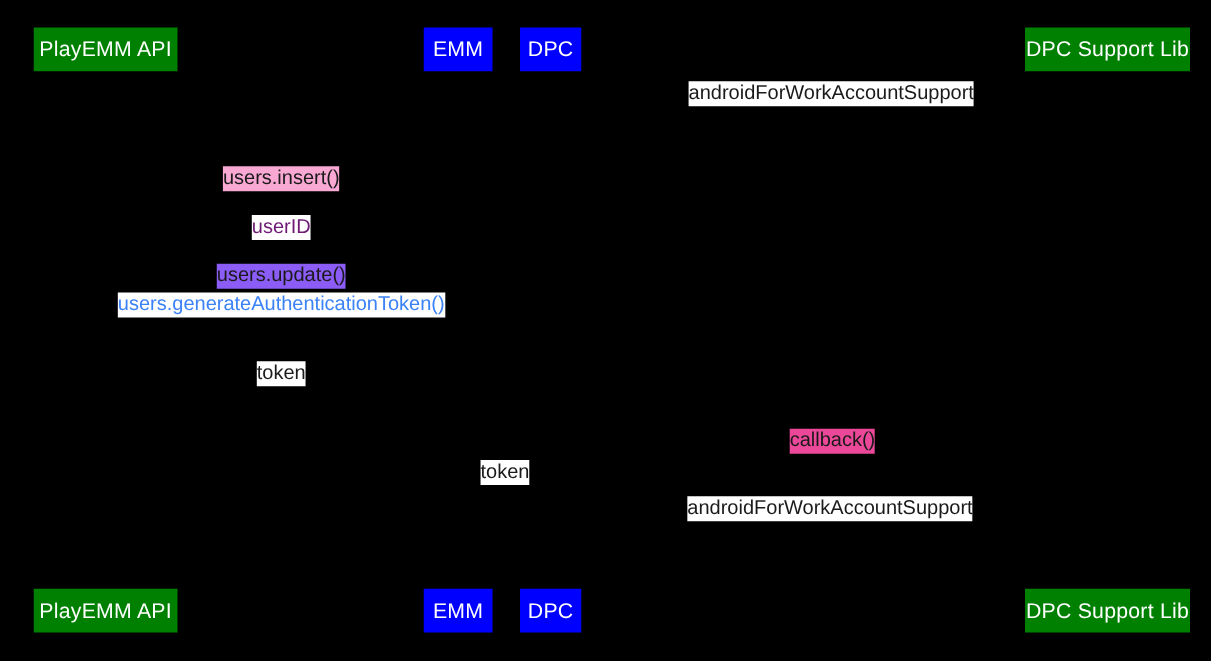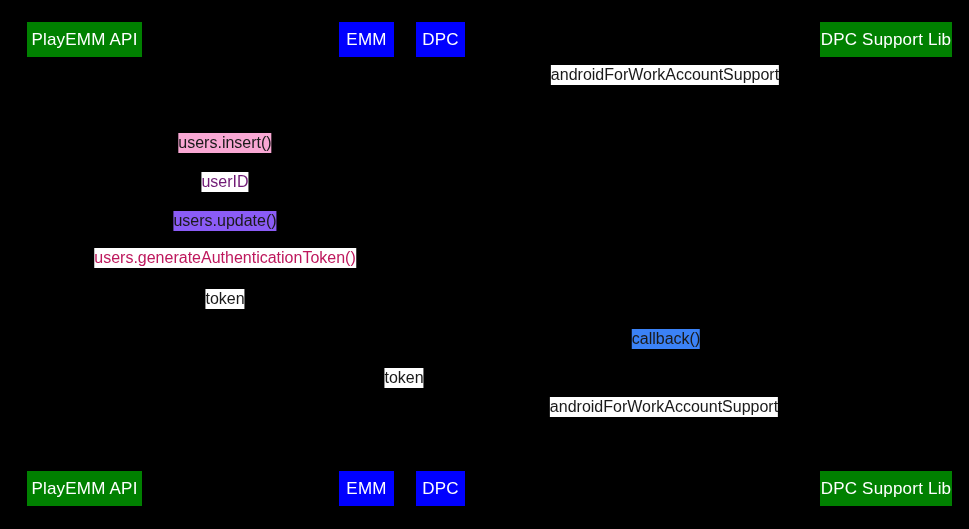--- a/index.html
+++ b/index.html
@@ -52,29 +52,29 @@
   </div>
 
   <div class="msg" style="left: 209px; top: 172px; background-color: rgb(255, 255, 255); color: #701a75;">
     <span class="msg-line">userID</span>
   </div>
 
   <div class="msg" style="left: 209px; top: 211px; background-color: #8b5cf6; color: rgb(26, 26, 26);">
     <span class="msg-line">users.update()</span>
   </div>
 
-  <div class="msg" style="left: 209px; top: 248px; background-color: rgb(255, 255, 255); color: #be185d;">
+  <div class="msg" style="left: 209px; top: 234px; background-color: rgb(255, 255, 255); color: #3b82f6;">
     <span class="msg-line">users.generateAuthenticationToken()</span>
   </div>
 
   <div class="msg" style="left: 209px; top: 289px; background-color: rgb(255, 255, 255); color: rgb(26, 26, 26);">
     <span class="msg-line">token</span>
   </div>
 
-  <div class="msg" style="left: 650px; top: 329px; background-color: #3b82f6; color: rgb(26, 26, 26);">
+  <div class="msg" style="left: 650px; top: 343px; background-color: #ec4899; color: rgb(26, 26, 26);">
     <span class="msg-line">callback()</span>
   </div>
 
   <div class="msg" style="left: 388px; top: 368px; background-color: rgb(255, 255, 255); color: rgb(26, 26, 26);">
     <span class="msg-line">token</span>
   </div>
 
   <div class="msg" style="left: 648px; top: 397px; background-color: rgb(255, 255, 255); color: rgb(26, 26, 26);">
     <span class="msg-line">androidForWorkAccountSupport</span>
   </div>

